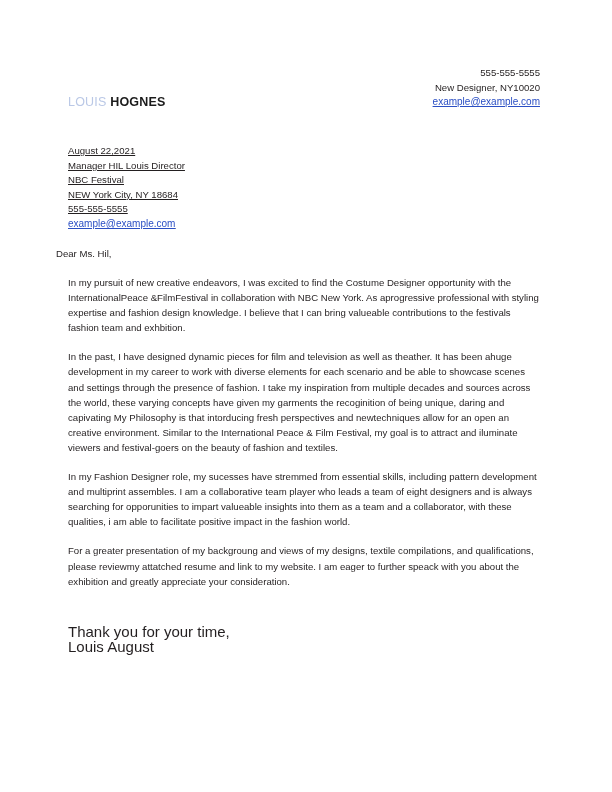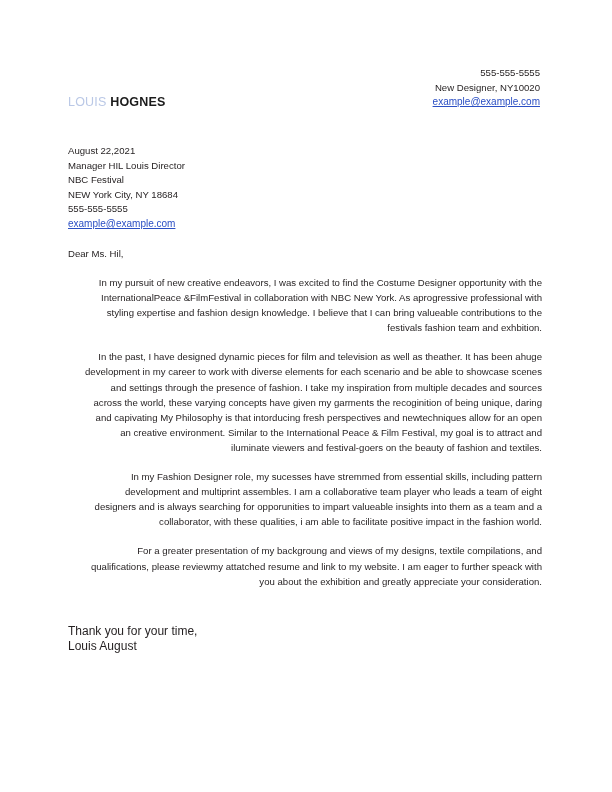--- a/index.html
+++ b/index.html
@@ -59,56 +59,56 @@
 
   
   .recipient {
     position: absolute;
     left: 68px;
     top: 144px;
     font-size: 9.6px;
     line-height: 14.6px;
     color: #231f20;
     white-space: nowrap;
+    text-decoration: underline;
   }
   .recipient span { display: block; }
 
   
   .salutation {
     position: absolute;
-    left: 68px;
+    left: 56px;
     top: 246px;
     font-size: 9.6px;
     line-height: 15px;
     color: #231f20;
   }
 
   
   .body-copy {
     position: absolute;
     left: 68px;
     top: 275px;
     width: 474px;
     font-size: 9.6px;
     line-height: 15.1px;
     color: #231f20;
     text-align: left;
   }
   .body-copy p {
-    margin: 0 0 14px 16px;
-    text-align: right;
+    margin: 0 0 14px 0;
   }
   .body-copy p:last-child { margin-bottom: 0; }
 
   
   .closing {
     position: absolute;
     left: 68px;
     top: 624px;
-    font-size: 12px;
+    font-size: 15px;
     line-height: 15.1px;
     color: #231f20;
   }
   .closing span { display: block; }
 </style>
 </head>
 <body>
 
 <div class="page">
 

